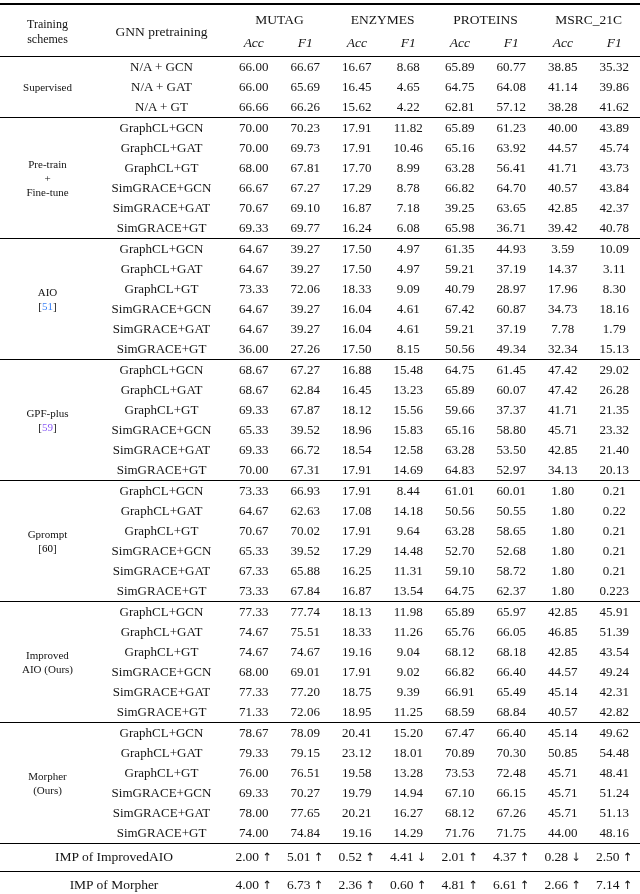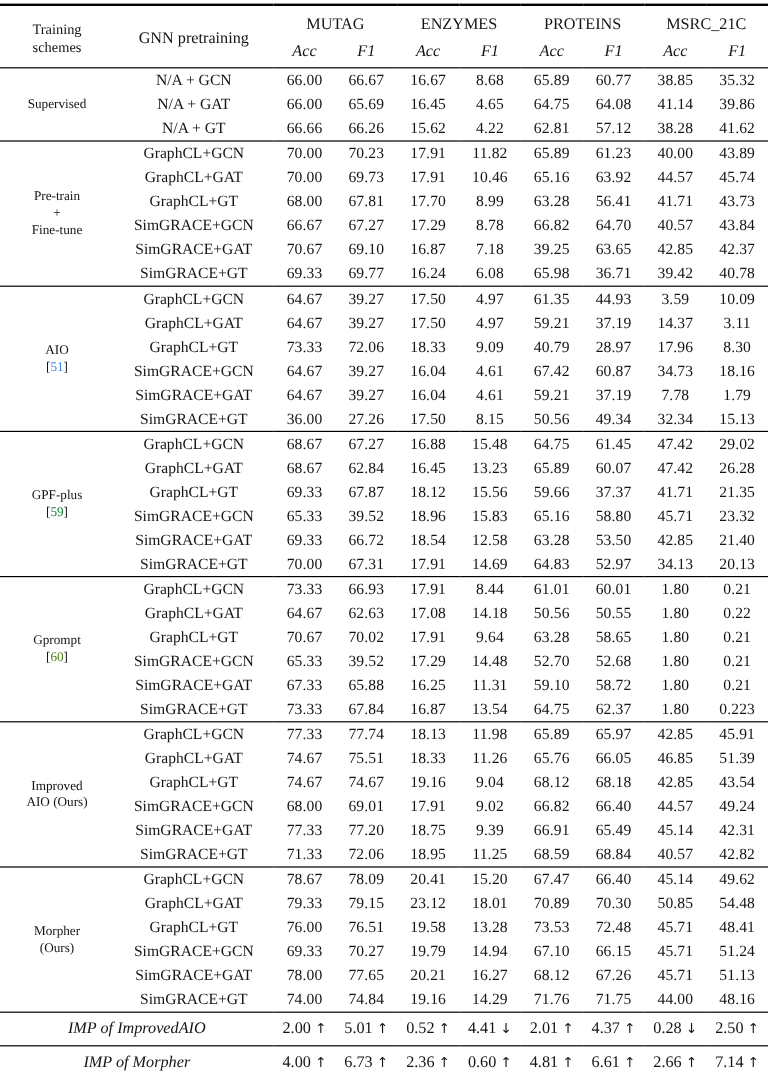--- a/index.html
+++ b/index.html
@@ -47,21 +47,21 @@
   }
   td.scheme {
     font-size: 11px;
     line-height: 1.3;
     vertical-align: middle;
   }
   td.pretrain { font-size: 13px; }
   td.val { font-size: 13px; letter-spacing: 0.1px; }
 
   tbody.imp td { height: 27px; font-size: 13.5px; }
-  td.imp-label { font-size: 13.5px; font-style: italic; }
+  td.imp-label { font-size: 13.5px; }
   td.imp-val .arrow { font-family: "DejaVu Sans", sans-serif; font-size: 11.5px; }
 
   a.cite {
     text-decoration: none;
     cursor: pointer;
   }
 </style>
 </head>
 <body>
 
@@ -282,21 +282,21 @@
           <td class="val">50.56</td>
           <td class="val">49.34</td>
           <td class="val">32.34</td>
           <td class="val">15.13</td>
         </tr>
       </tbody>
       <tbody class="section">
         <tr>
           <td class="scheme" rowspan="6">
             <div>GPF-plus</div>
-            <div>[<a class="cite" style="color: #15803d;">59</a>]</div>
+            <div>[<a class="cite" style="color: #8b5cf6;">59</a>]</div>
           </td>
           <td class="pretrain">GraphCL+GCN</td>
           <td class="val">68.67</td>
           <td class="val">67.27</td>
           <td class="val">16.88</td>
           <td class="val">15.48</td>
           <td class="val">64.75</td>
           <td class="val">61.45</td>
           <td class="val">47.42</td>
           <td class="val">29.02</td>
@@ -354,21 +354,21 @@
           <td class="val">64.83</td>
           <td class="val">52.97</td>
           <td class="val">34.13</td>
           <td class="val">20.13</td>
         </tr>
       </tbody>
       <tbody class="section">
         <tr>
           <td class="scheme" rowspan="6">
             <div>Gprompt</div>
-            <div>[<a class="cite" style="color: #4d7c0f;">60</a>]</div>
+            <div>[<a class="cite" style="color: #000000;">60</a>]</div>
           </td>
           <td class="pretrain">GraphCL+GCN</td>
           <td class="val">73.33</td>
           <td class="val">66.93</td>
           <td class="val">17.91</td>
           <td class="val">8.44</td>
           <td class="val">61.01</td>
           <td class="val">60.01</td>
           <td class="val">1.80</td>
           <td class="val">0.21</td>

